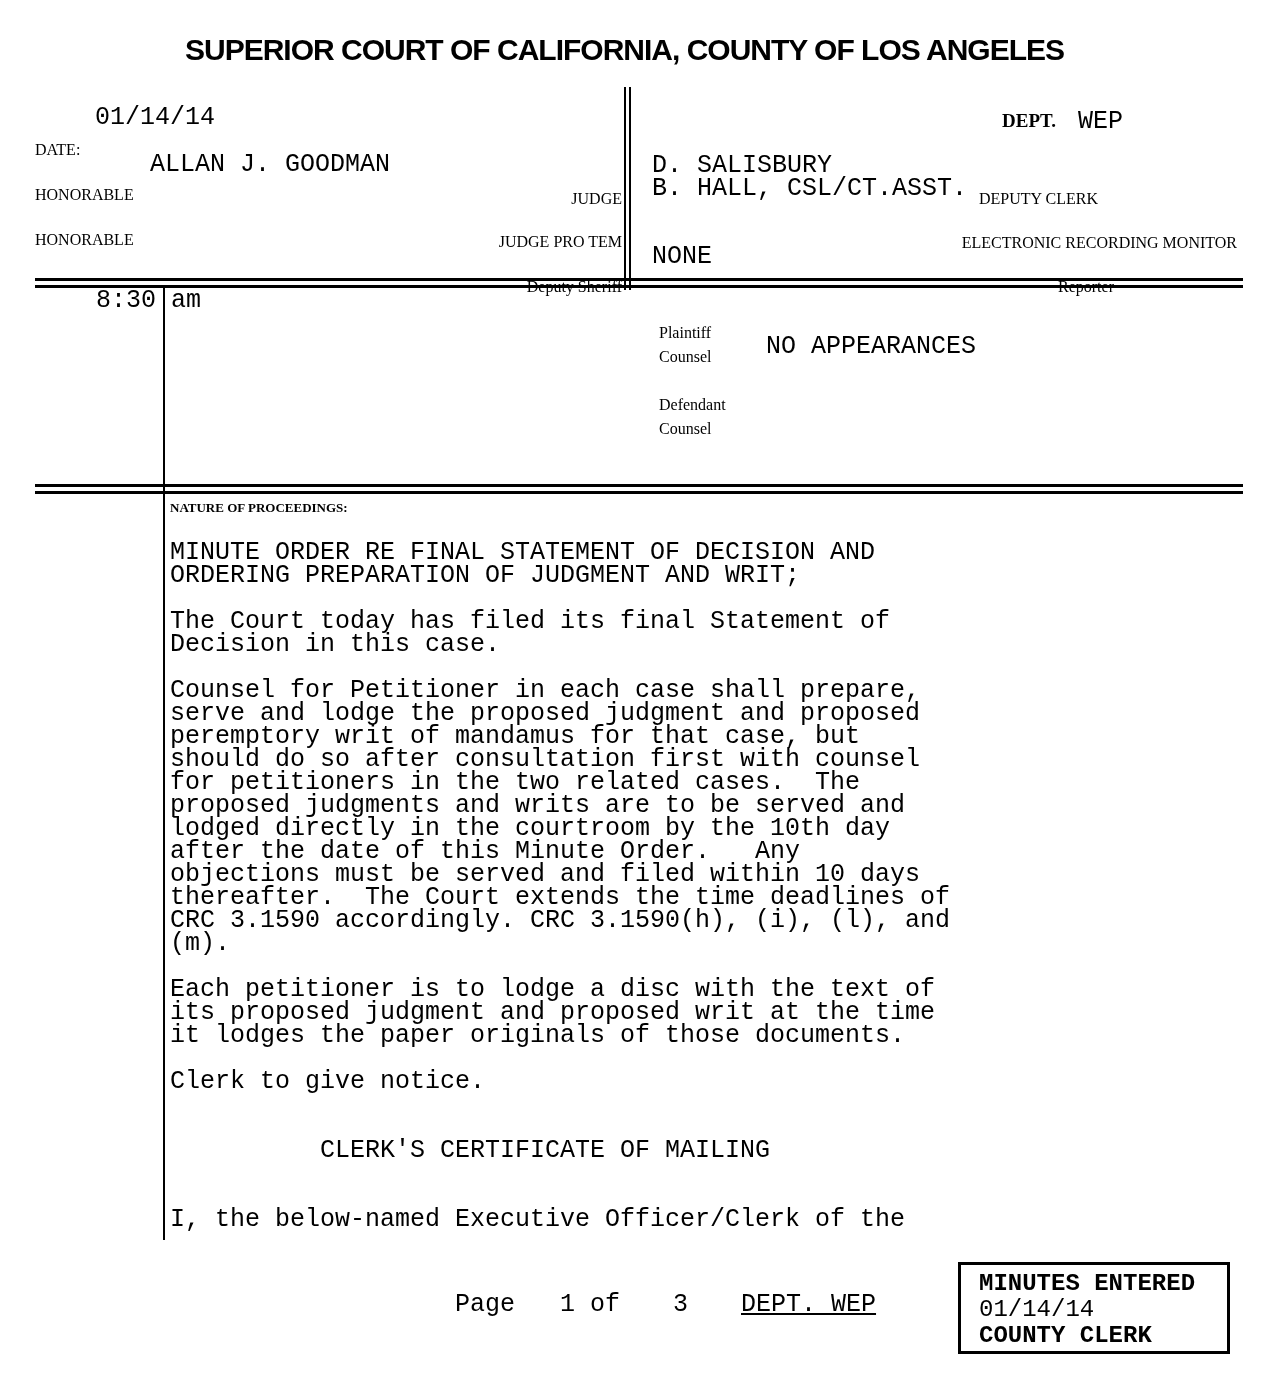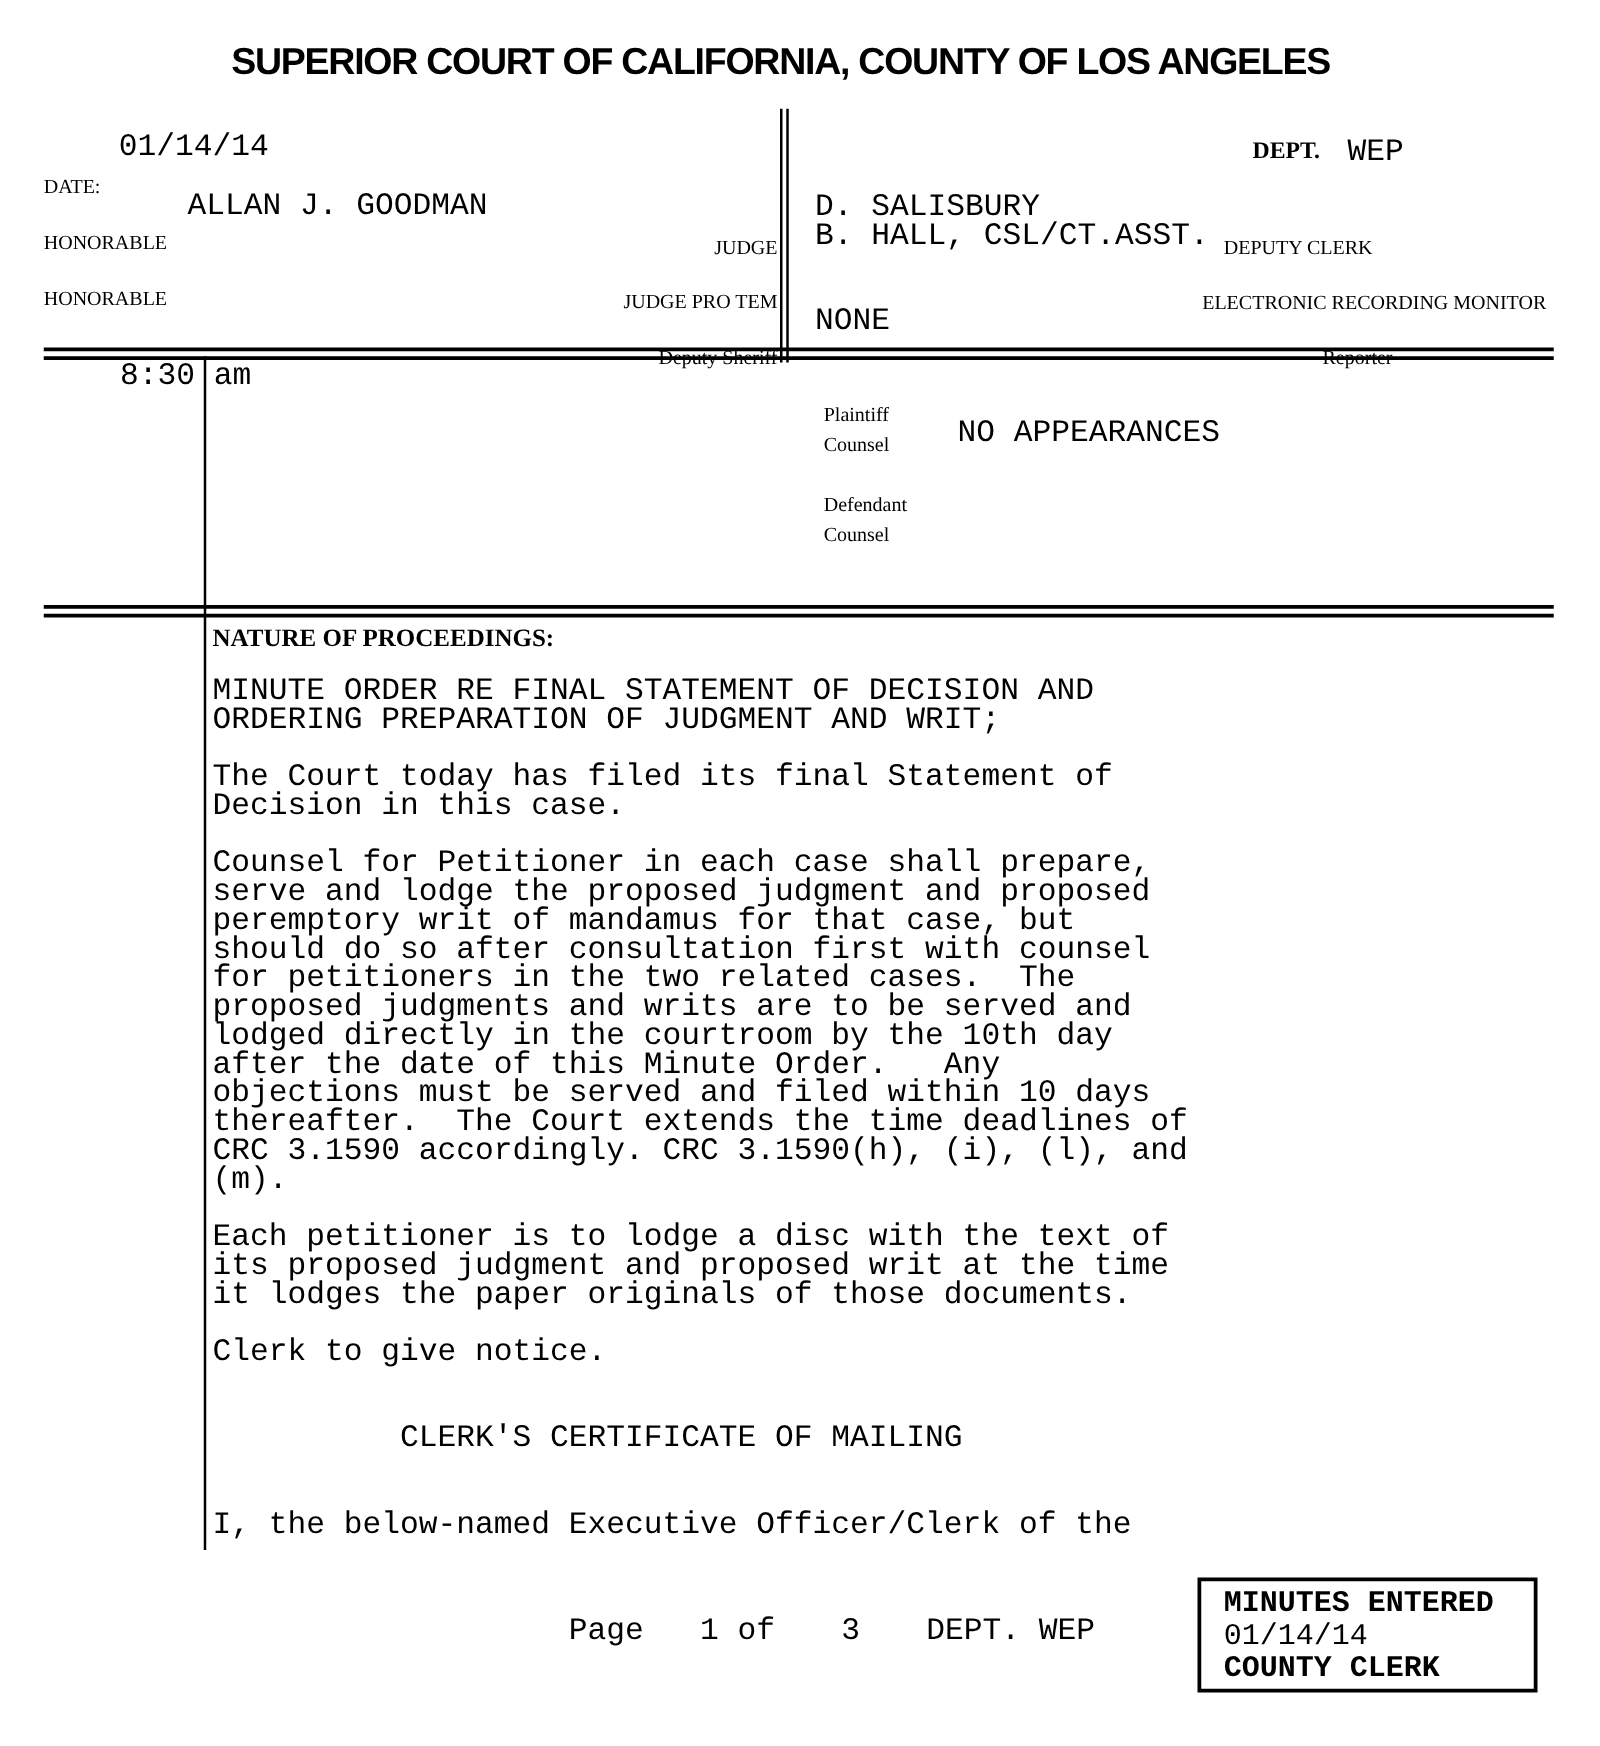--- a/index.html
+++ b/index.html
@@ -24,21 +24,21 @@
     margin-top:28px;
   }
   .serif-right { text-align:right; }
   .title {
     font-family:"Liberation Sans", sans-serif;
     font-weight:bold; font-size:30px; letter-spacing:-1px;
     white-space:pre;
   }
   .heading {
     font-family:"Liberation Serif", serif;
-    font-weight:bold; font-size:20px; white-space:pre;
+    font-weight:bold; font-size:13px; white-space:pre;
   }
   .dept-label { font-family:"Liberation Serif", serif; font-weight:bold; font-size:19px; }
   .rule-h { position:absolute; height:3px; background:#000; }
   .rule-v { position:absolute; width:2px; background:#000; }
   .stamp {
     position:absolute;
     border:3px solid #000;
     box-sizing:border-box;
     padding:6px 0 0 18px;
   }
@@ -122,21 +122,21 @@
 
           CLERK'S CERTIFICATE OF MAILING
 
 
 I, the below-named Executive Officer/Clerk of the</pre>
 
   <div class="abs mono" style="left:455px; top:1293px;">Page</div>
   <div class="abs mono" style="left:560px; top:1293px;">1</div>
   <div class="abs mono" style="left:590px; top:1293px;">of</div>
   <div class="abs mono" style="left:673px; top:1293px;">3</div>
-  <div class="abs mono" style="left:741px; top:1293px;">DEPT. WEP</div>
+  <div class="abs mono" style="left:741px; top:1293px;text-decoration:underline;">DEPT. WEP</div>
 
   <div class="stamp" style="left:958px; top:1262px; width:272px; height:92px;">
     <div class="mono-line bold">MINUTES ENTERED</div>
     <div class="mono-line">01/14/14</div>
     <div class="mono-line bold">COUNTY CLERK</div>
   </div>
 
 </div>
 
 </body></html>

